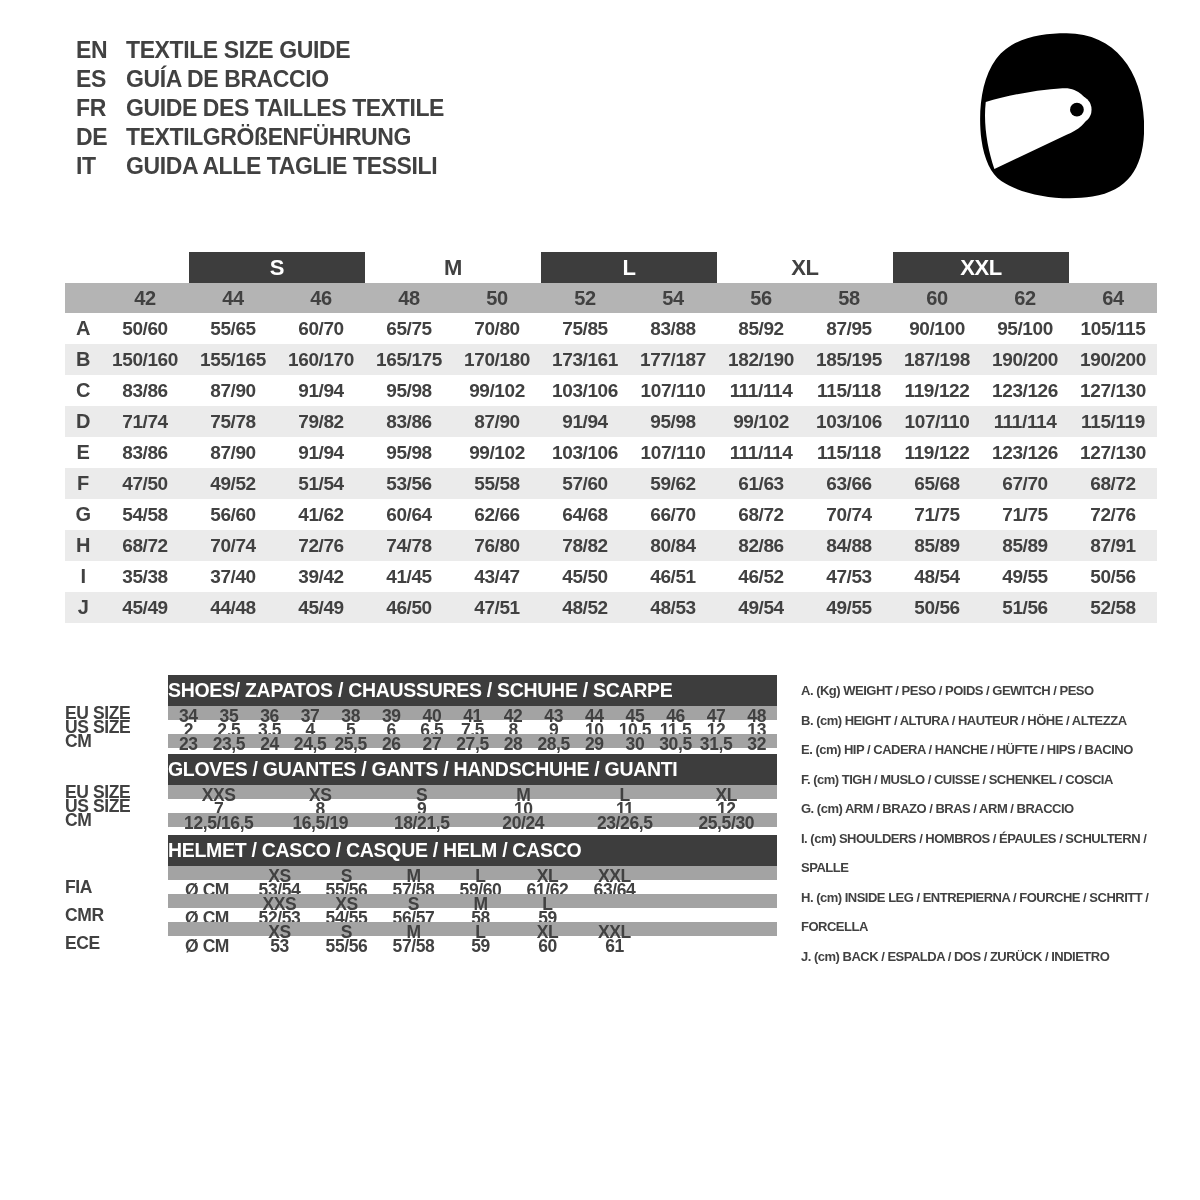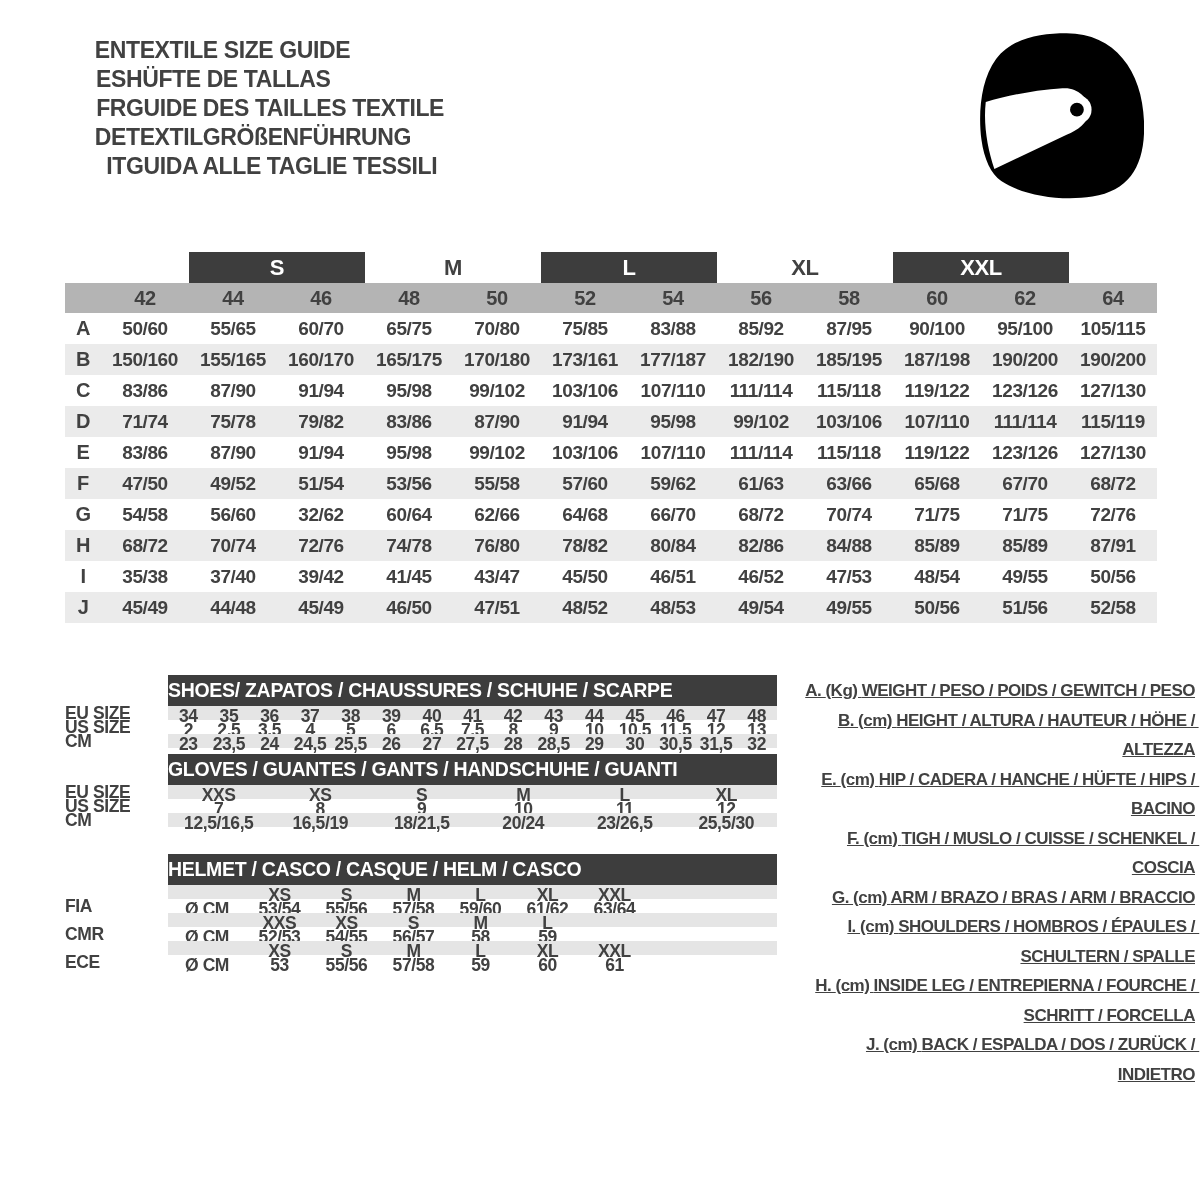--- a/index.html
+++ b/index.html
@@ -1,20 +1,20 @@
 <!DOCTYPE html>
 <html><head>
 <meta charset="utf-8">
 <style>
   * { margin:0; padding:0; box-sizing:border-box; }
   html,body { background:#ffffff; }
   .page {
     position:relative; width:1200px; height:1200px; background:#fff;
     font-family:"Liberation Sans", sans-serif; font-weight:700;
-    color:#414141; letter-spacing:-0.4px; overflow:hidden;text-align:right;
+    color:#414141; letter-spacing:-0.4px; overflow:hidden;
   }
 
   
   .langs { position:absolute; left:76px; top:36px; }
   .lang-row { display:flex; font-size:23px; line-height:29px; }
   .lang-code { width:50px; }
 
   .helmet-wrap { position:absolute; left:972px; top:26px; width:172px; height:176px; }
   .helmet-wrap svg { width:100%; height:100%; }
 
@@ -28,51 +28,51 @@
   .cell { display:flex; align-items:center; justify-content:center; font-size:19px; white-space:nowrap; }
   .trow.nums .cell { font-size:20px; }
   .trow.data { height:31px; }
   .trow.data.alt { background:#ebebeb; }
   .cell.letter { font-size:20px; }
 
   
   .btables { position:absolute; left:65px; top:675px; width:712px; }
   .btable { width:100%; }
   .btable + .btable { margin-top:6px; }
-  #helmet-table { margin-top:27px; }
+  #helmet-table { margin-top:8px; }
   .btrow { display:flex; height:14px; }
   .btrow.titlerow { height:31px; }
   .btlabel { width:103px; display:flex; align-items:center; font-size:17.5px; }
   .bt-titlebar { flex:1; background:#3d3d3d; color:#fff; display:flex; align-items:center;
                  padding-left:0; font-size:19.5px; letter-spacing:-0.3px; }
   .btvals { flex:1; display:grid; }
-  .btvals.band { background:#e5e5e5; }
+  .btvals.band { background:#a3a3a3; }
   .btvals .cell { font-size:17.5px; }
   .cols15 { grid-template-columns:repeat(15, 1fr); }
   .cols6  { grid-template-columns:repeat(6, 1fr); }
   .helmet-grid { grid-template-columns:78px repeat(6, 67px) 1fr; }
 
   
   .legend { position:absolute; left:801px; top:676px; width:394px;
-            font-size:17px; line-height:29.5px; letter-spacing:-0.5px;text-decoration:underline; }
+            font-size:13px; line-height:29.5px; letter-spacing:-0.5px; }
   .legend-item span { white-space:pre-wrap; }
 </style>
 </head>
 <body>
 
 <div class="page">
 
   <div class="langs">
       <div class="lang-row">
         <div class="lang-code">EN</div>
         <div class="lang-title">TEXTILE SIZE GUIDE</div>
       </div>
       <div class="lang-row">
         <div class="lang-code">ES</div>
-        <div class="lang-title">HÜFTE DE TALLAS</div>
+        <div class="lang-title">GUÍA DE BRACCIO</div>
       </div>
       <div class="lang-row">
         <div class="lang-code">FR</div>
         <div class="lang-title">GUIDE DES TAILLES TEXTILE</div>
       </div>
       <div class="lang-row">
         <div class="lang-code">DE</div>
         <div class="lang-title">TEXTILGRÖßENFÜHRUNG</div>
       </div>
       <div class="lang-row">
@@ -204,21 +204,21 @@
         <div class="cell">61/63</div>
         <div class="cell">63/66</div>
         <div class="cell">65/68</div>
         <div class="cell">67/70</div>
         <div class="cell">68/72</div>
       </div>
       <div class="trow data">
         <div class="cell letter">G</div>
         <div class="cell">54/58</div>
         <div class="cell">56/60</div>
-        <div class="cell">32/62</div>
+        <div class="cell">41/62</div>
         <div class="cell">60/64</div>
         <div class="cell">62/66</div>
         <div class="cell">64/68</div>
         <div class="cell">66/70</div>
         <div class="cell">68/72</div>
         <div class="cell">70/74</div>
         <div class="cell">71/75</div>
         <div class="cell">71/75</div>
         <div class="cell">72/76</div>
       </div>

